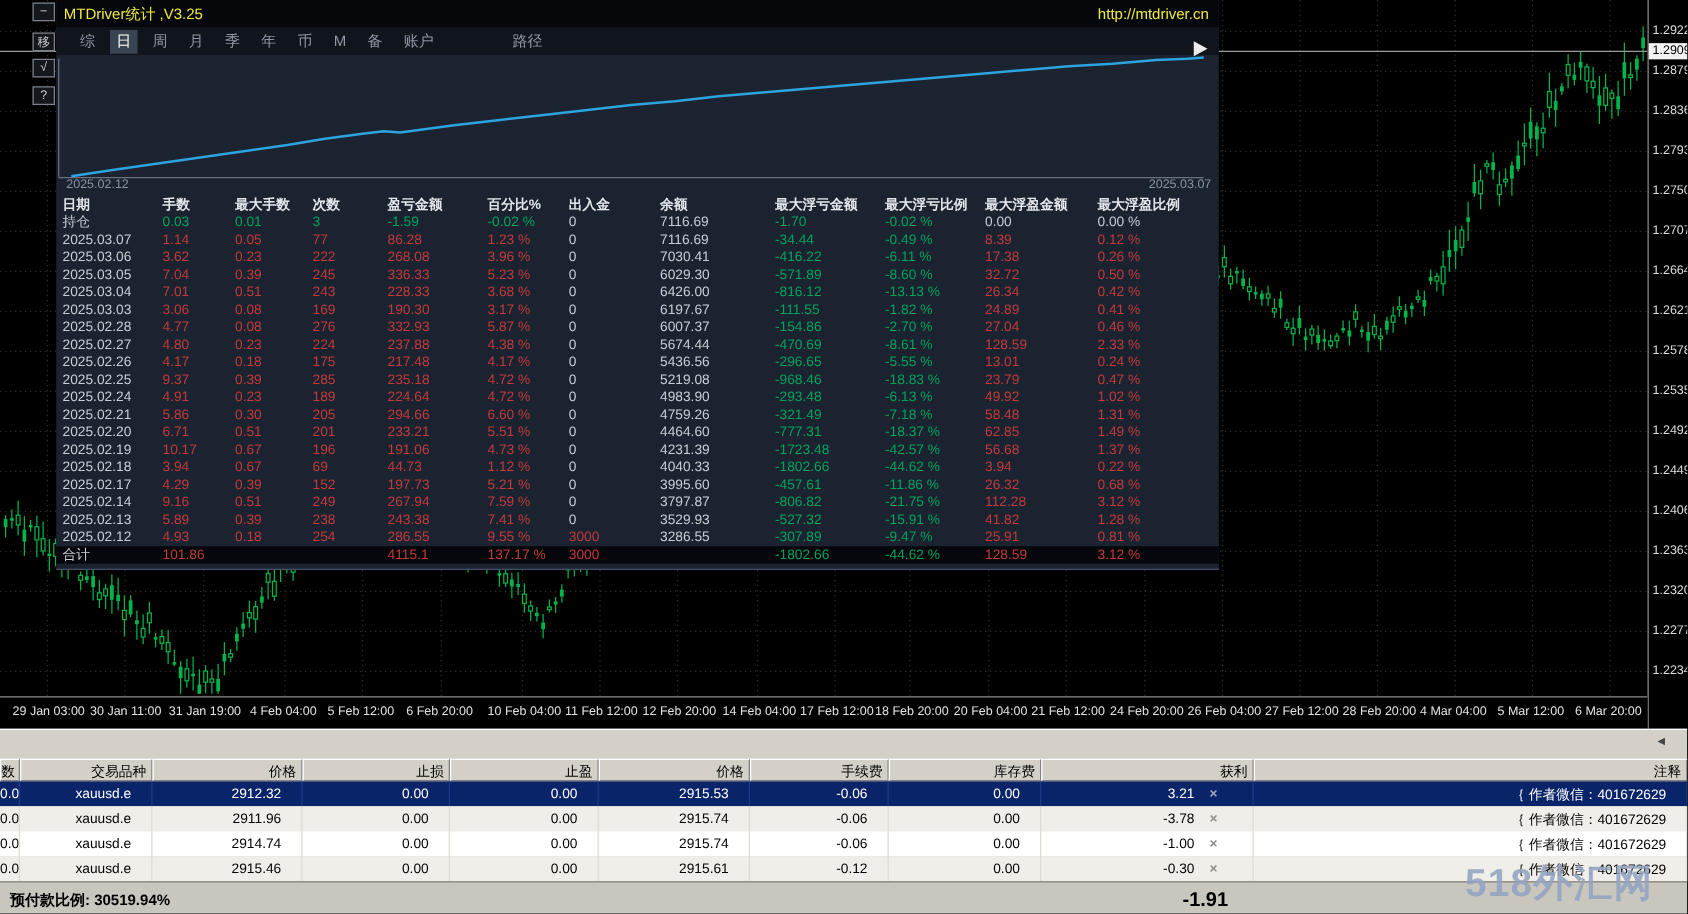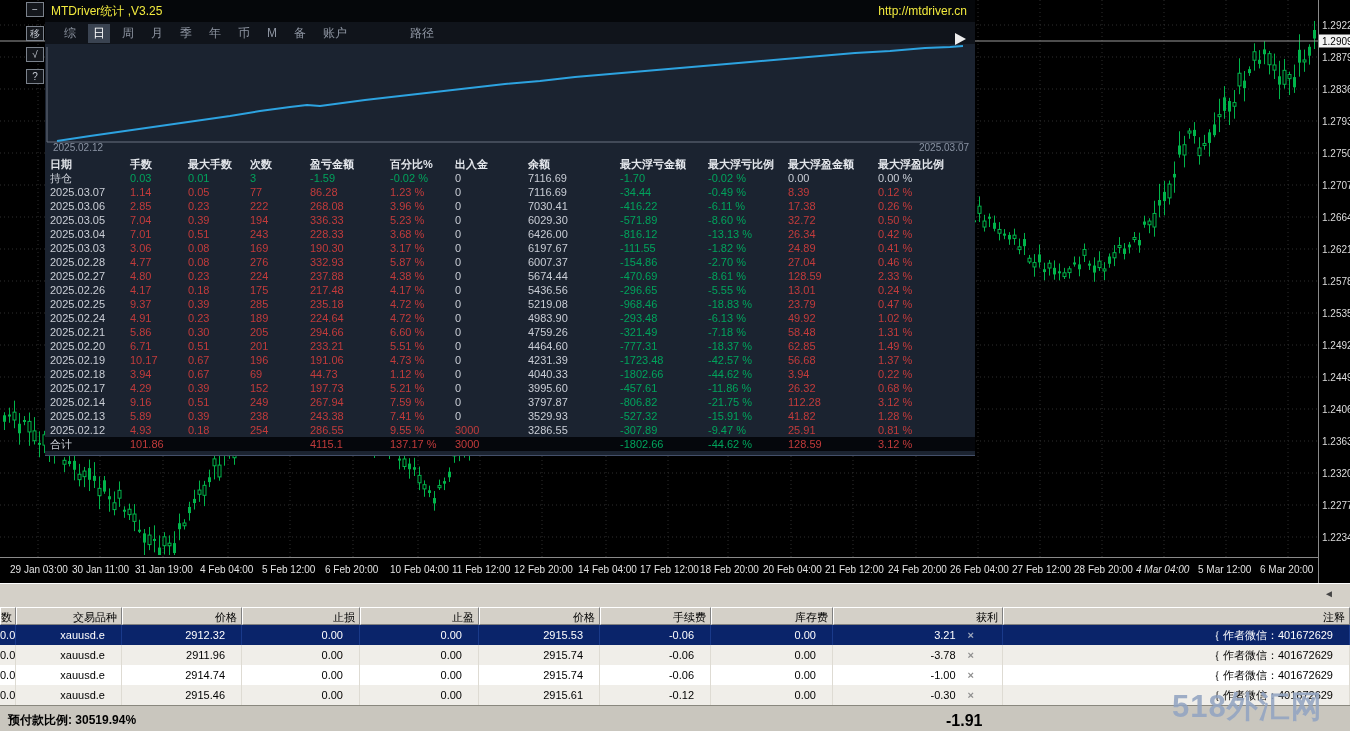--- a/index.html
+++ b/index.html
@@ -673,21 +673,21 @@
       <div class="ta-label" style="left: 514px;">12 Feb 20:00</div>
       <div class="ta-label" style="left: 578px;">14 Feb 04:00</div>
       <div class="ta-label" style="left: 640px;">17 Feb 12:00</div>
       <div class="ta-label" style="left: 700px;">18 Feb 20:00</div>
       <div class="ta-label" style="left: 763px;">20 Feb 04:00</div>
       <div class="ta-label" style="left: 825px;">21 Feb 12:00</div>
       <div class="ta-label" style="left: 888px;">24 Feb 20:00</div>
       <div class="ta-label" style="left: 950px;">26 Feb 04:00</div>
       <div class="ta-label" style="left: 1012px;">27 Feb 12:00</div>
       <div class="ta-label" style="left: 1074px;">28 Feb 20:00</div>
-      <div class="ta-label" style="left: 1136px; font-style: italic;">4 Mar 04:00</div>
+      <div class="ta-label" style="left: 1136px;">4 Mar 04:00</div>
       <div class="ta-label" style="left: 1198px;">5 Mar 12:00</div>
       <div class="ta-label" style="left: 1260px;">6 Mar 20:00</div>
     </div>
   <div class="chart-strip">
     <span class="strip-arrow" id="stripArrow">◄</span>
   </div>
 
   <div id="sideButtons">
       <div class="side-btn" style="top: 2px;">−</div>
       <div class="side-btn" style="top: 26px;">移</div>
@@ -761,37 +761,37 @@
           <span class="r">1.23 %</span>
           <span class="w">0</span>
           <span class="w">7116.69</span>
           <span class="g">-34.44</span>
           <span class="g">-0.49 %</span>
           <span class="r">8.39</span>
           <span class="r">0.12 %</span>
         </div>
         <div class="srow">
           <span class="w">2025.03.06</span>
-          <span class="r">2.85</span>
+          <span class="r">3.62</span>
           <span class="r">0.23</span>
           <span class="r">222</span>
           <span class="r">268.08</span>
           <span class="r">3.96 %</span>
           <span class="w">0</span>
           <span class="w">7030.41</span>
           <span class="g">-416.22</span>
           <span class="g">-6.11 %</span>
           <span class="r">17.38</span>
           <span class="r">0.26 %</span>
         </div>
         <div class="srow">
           <span class="w">2025.03.05</span>
           <span class="r">7.04</span>
           <span class="r">0.39</span>
-          <span class="r">194</span>
+          <span class="r">245</span>
           <span class="r">336.33</span>
           <span class="r">5.23 %</span>
           <span class="w">0</span>
           <span class="w">6029.30</span>
           <span class="g">-571.89</span>
           <span class="g">-8.60 %</span>
           <span class="r">32.72</span>
           <span class="r">0.50 %</span>
         </div>
         <div class="srow">

